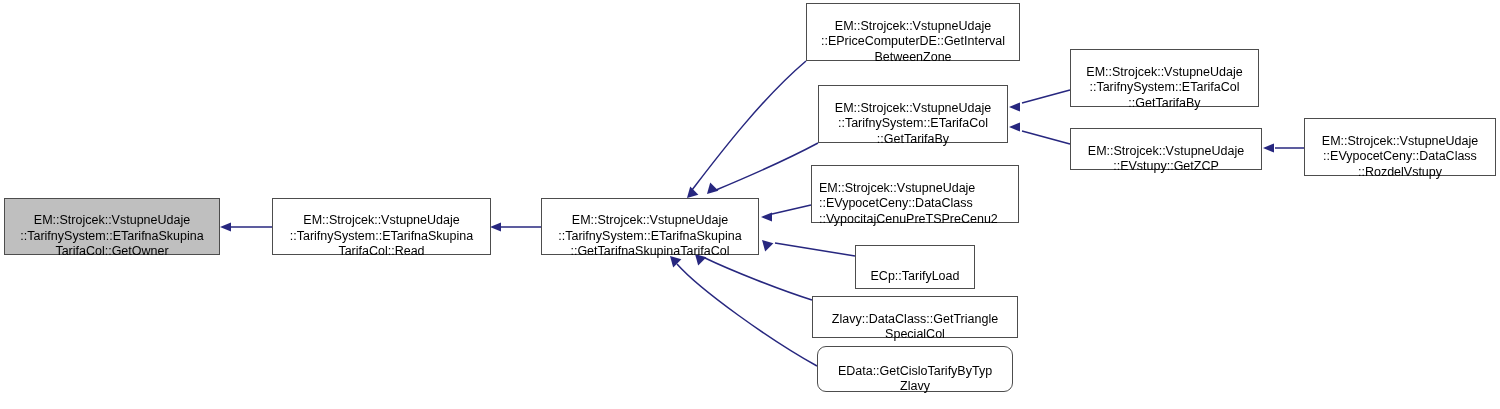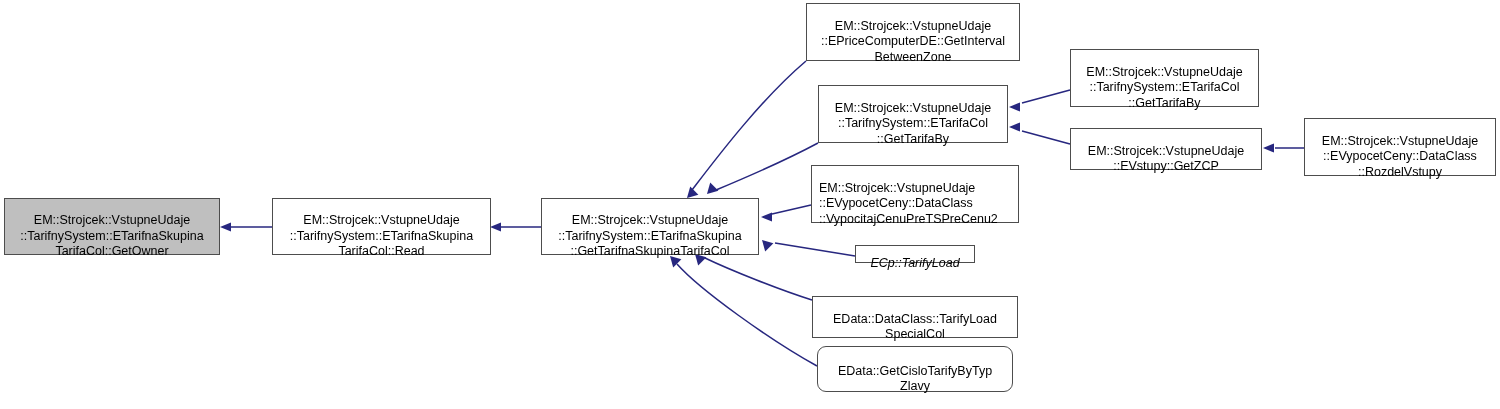--- a/index.html
+++ b/index.html
@@ -128,25 +128,25 @@
       <div class="node" style="left: 818px; top: 85px; width: 190px; height: 58px; border-color: rgb(77, 77, 77);">
         <span class="node-label">EM::Strojcek::VstupneUdaje
 ::TarifnySystem::ETarifaCol
 ::GetTarifaBy</span>
       </div>
       <div class="node left-align" style="left: 811px; top: 165px; width: 208px; height: 58px; border-color: rgb(77, 77, 77);">
         <span class="node-label">EM::Strojcek::VstupneUdaje
 ::EVypocetCeny::DataClass
 ::VypocitajCenuPreTSPreCenu2</span>
       </div>
-      <div class="node" style="left: 855px; top: 245px; width: 120px; height: 18px; border-color: rgb(77, 77, 77); font-style: italic;">
+      <div class="node" style="left: 855px; top: 245px; width: 120px; height: 44px; border-color: rgb(77, 77, 77);">
         <span class="node-label">ECp::TarifyLoad</span>
       </div>
       <div class="node" style="left: 812px; top: 296px; width: 206px; height: 42px; border-color: rgb(77, 77, 77);">
-        <span class="node-label">EData::DataClass::TarifyLoad
+        <span class="node-label">Zlavy::DataClass::GetTriangle
 SpecialCol</span>
       </div>
       <div class="node" style="left: 817px; top: 346px; width: 196px; height: 46px; border-color: rgb(77, 77, 77); border-radius: 9px;">
         <span class="node-label">EData::GetCisloTarifyByTyp
 Zlavy</span>
       </div>
       <div class="node" style="left: 1070px; top: 49px; width: 189px; height: 58px; border-color: rgb(77, 77, 77);">
         <span class="node-label">EM::Strojcek::VstupneUdaje
 ::TarifnySystem::ETarifaCol
 ::GetTarifaBy</span>

